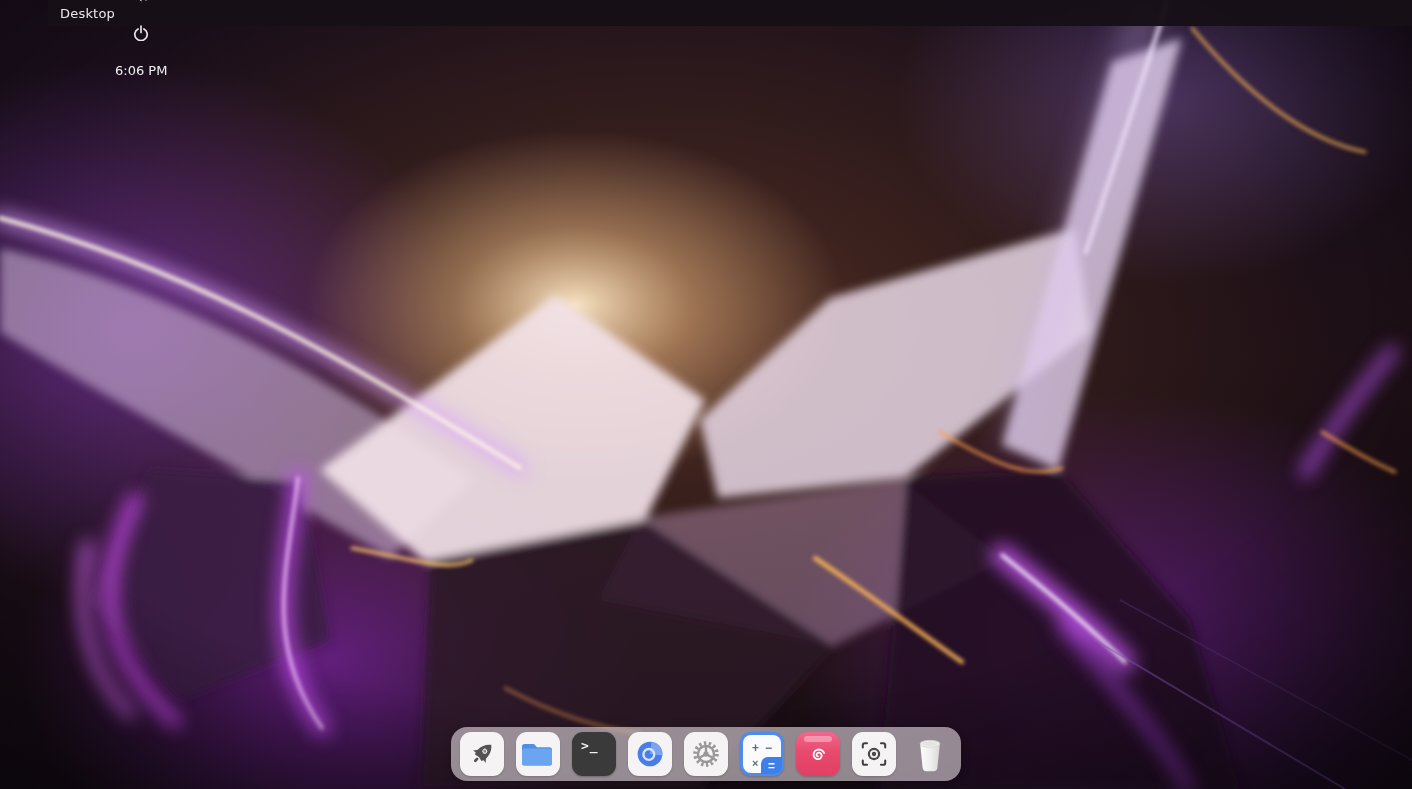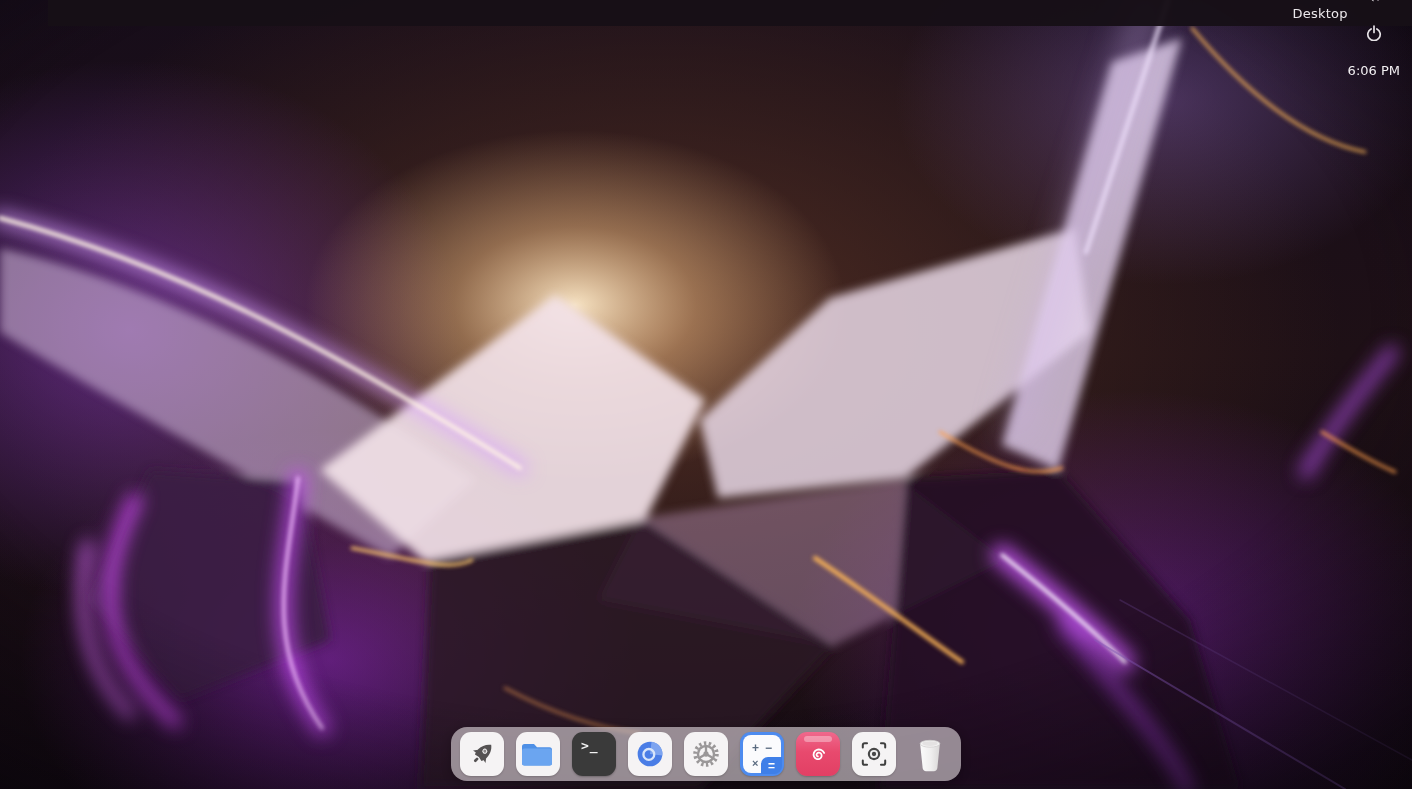--- a/index.html
+++ b/index.html
@@ -12,21 +12,21 @@
   .screen { position: relative; width: 1412px; height: 789px; }
 
   
   .wallpaper { position: absolute; inset: 0; z-index: 0; }
   .wallpaper svg { display: block; width: 100%; height: 100%; }
 
   
   .topbar {
     position: absolute; top: 0; left: 0; right: 0; height: 26px;
     background: rgba(23, 15, 23, 0.97);
-    display: flex; align-items: center; justify-content: flex-end;
+    display: flex; align-items: center; justify-content: flex-start;
     padding: 4px 12px; box-sizing: border-box;
     z-index: 5; color: #ece8ec; font-size: 13px; margin-left: 48px;
   }
   .topbar-left { display: flex; align-items: center; }
   .topbar-title { letter-spacing: .2px; }
   .topbar-right { display: flex; align-items: center; gap: 22px; flex-direction: column; }
   .status-icon { display: flex; align-items: center; }
   .clock { font-size: 13px; color: #f2eff2; }
 
   

